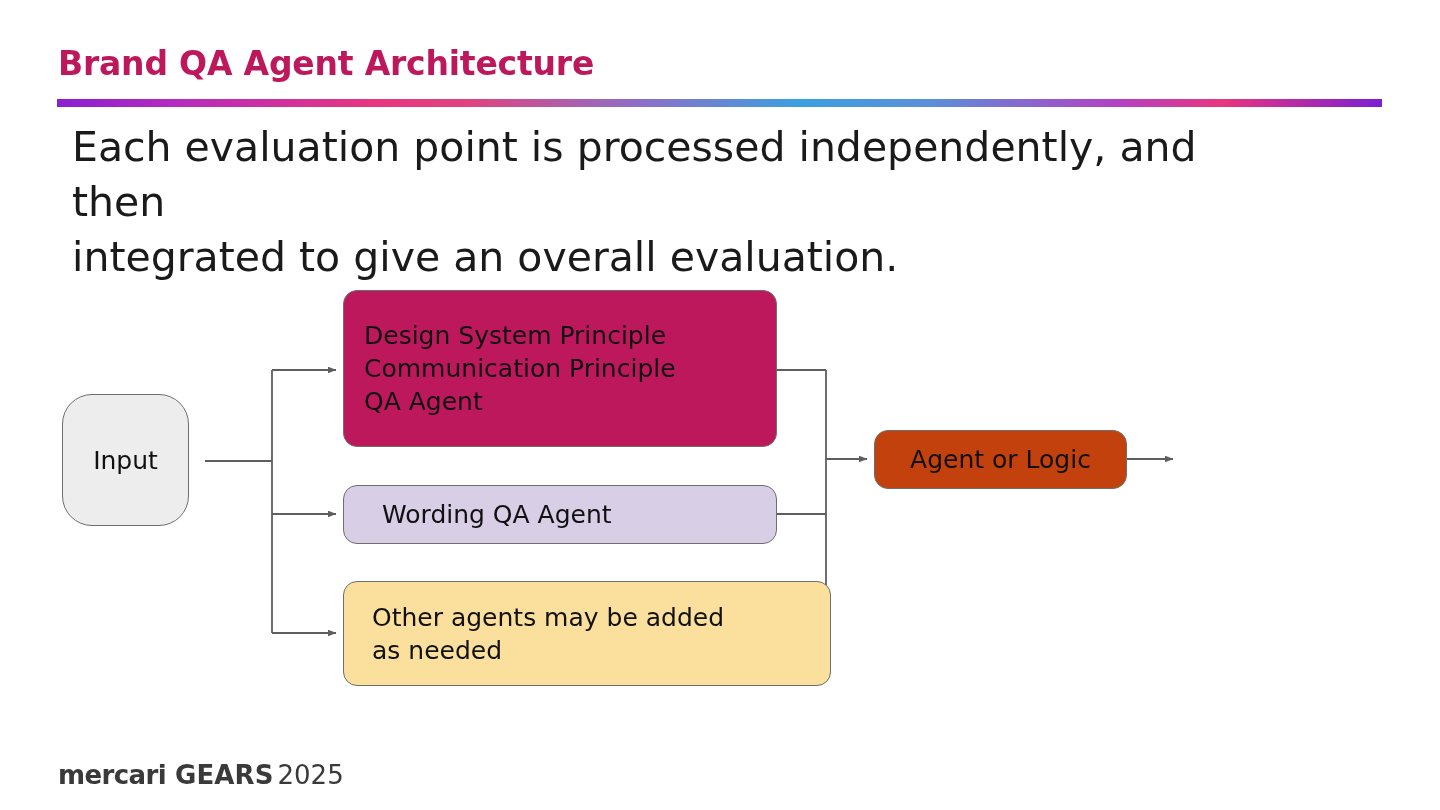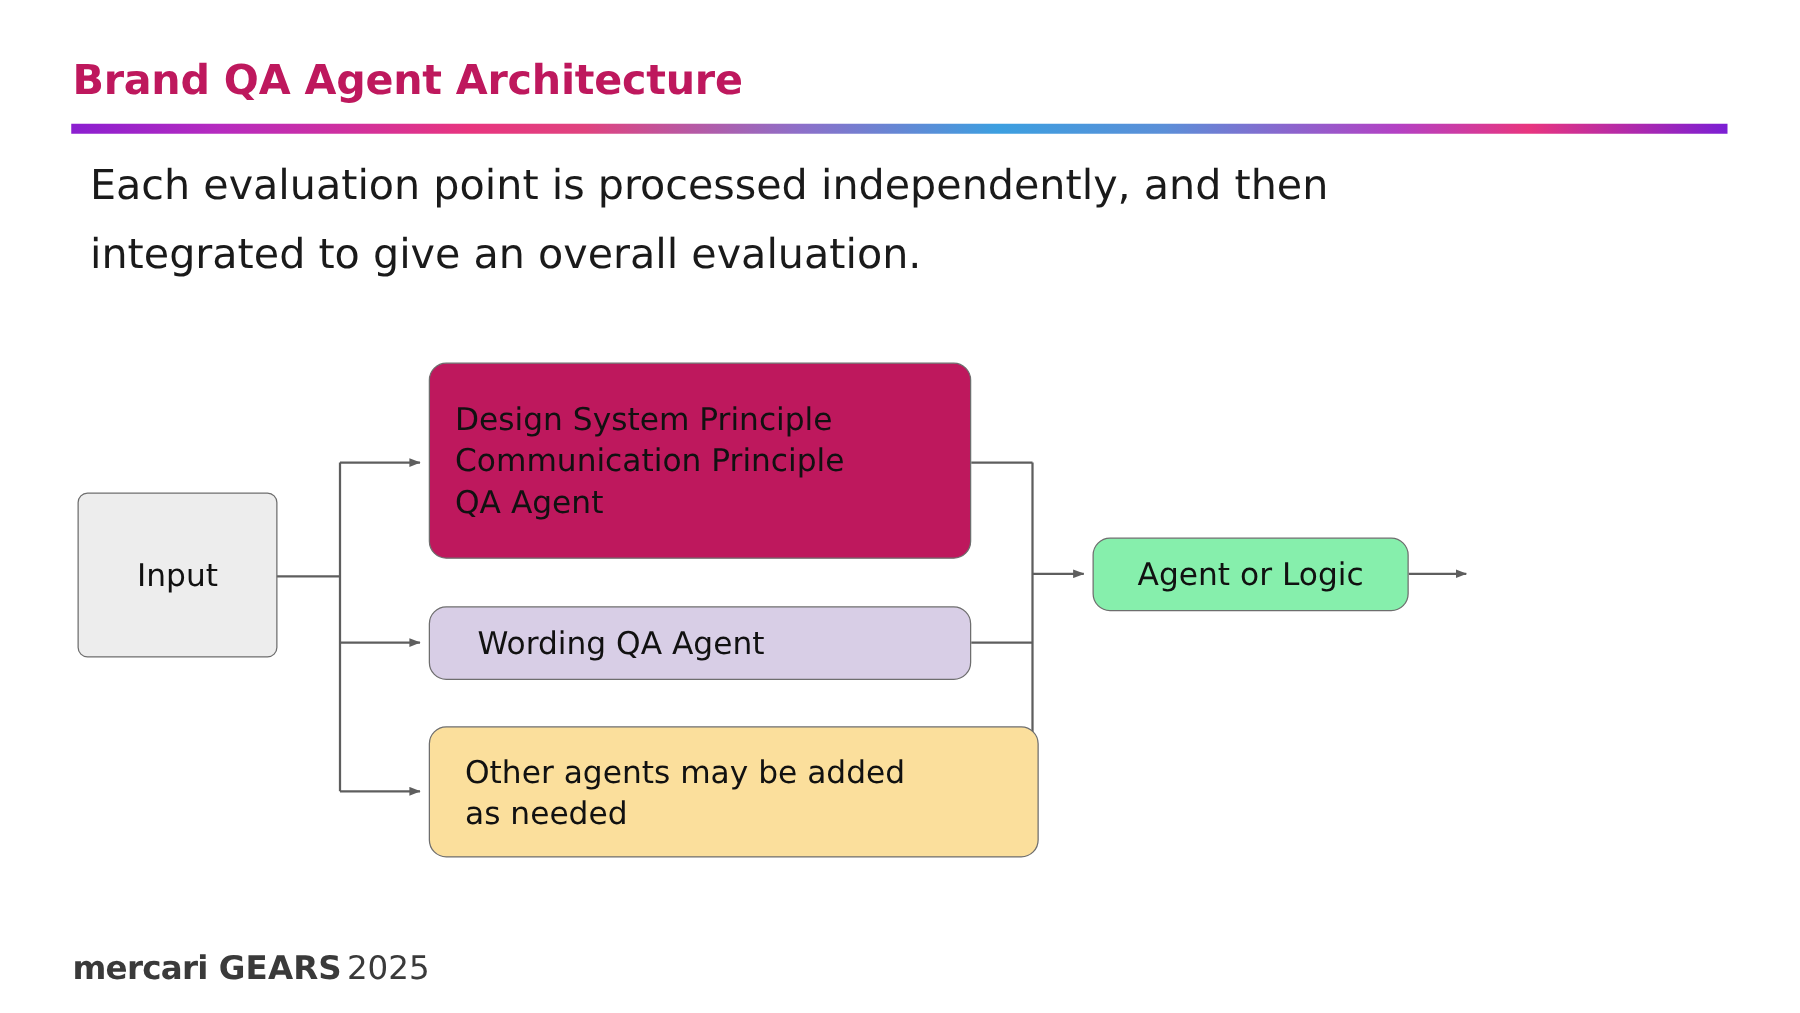--- a/index.html
+++ b/index.html
@@ -44,21 +44,21 @@
         #5b8fd8 66%,
         #b341c4 80%,
         #e8357f 88%,
         #7b1fd4 100%);
   }
   #slide-subtitle {
     position: absolute;
     left: 72px;
     top: 120px;
     width: 1230px;
-    font-size: 33px;
+    font-size: 41px;
     line-height: 55px;
     color: #1a1a1a;
   }
   #slide-subtitle span { display: block; }
 
   
   #diagram {
     position: absolute;
     left: 0;
     top: 0;
@@ -81,43 +81,43 @@
     border-radius: 14px;
     display: flex;
     align-items: center;
     font-size: 25px;
     line-height: 33px;
     color: #111111;
   }
   .node .node-label { display: block; white-space: pre-line; }
 
   #node-input {
-    left: 62px;  top: 394px;  width: 160px; height: 132px;
+    left: 62px;  top: 394px;  width: 127px; height: 132px;
     background: #ededed;
-    border-radius: 8px;
+    border-radius: 30px;
     justify-content: center;
   }
   #node-design-qa {
     left: 343px; top: 290px;  width: 434px; height: 157px;
     background: #be185d;
     padding-left: 20px;
   }
   #node-wording-qa {
     left: 343px; top: 485px;  width: 434px; height: 59px;
     background: #d8cee6;
     padding-left: 38px;
   }
   #node-other-agents {
     left: 343px; top: 581px;  width: 488px; height: 105px;
     background: #fbdf9c;
     padding-left: 28px;
   }
   #node-agent-or-logic {
     left: 874px; top: 430px;  width: 253px; height: 59px;
-    background: #86efac;
+    background: #c2410c;
     justify-content: center;
   }
   #node-overall-evaluation {
     left: 1180px; top: 390px; width: 188px; height: 141px;
     background: #ededed;
     border-radius: 18px;
     padding-left: 20px;
   }
 
   

